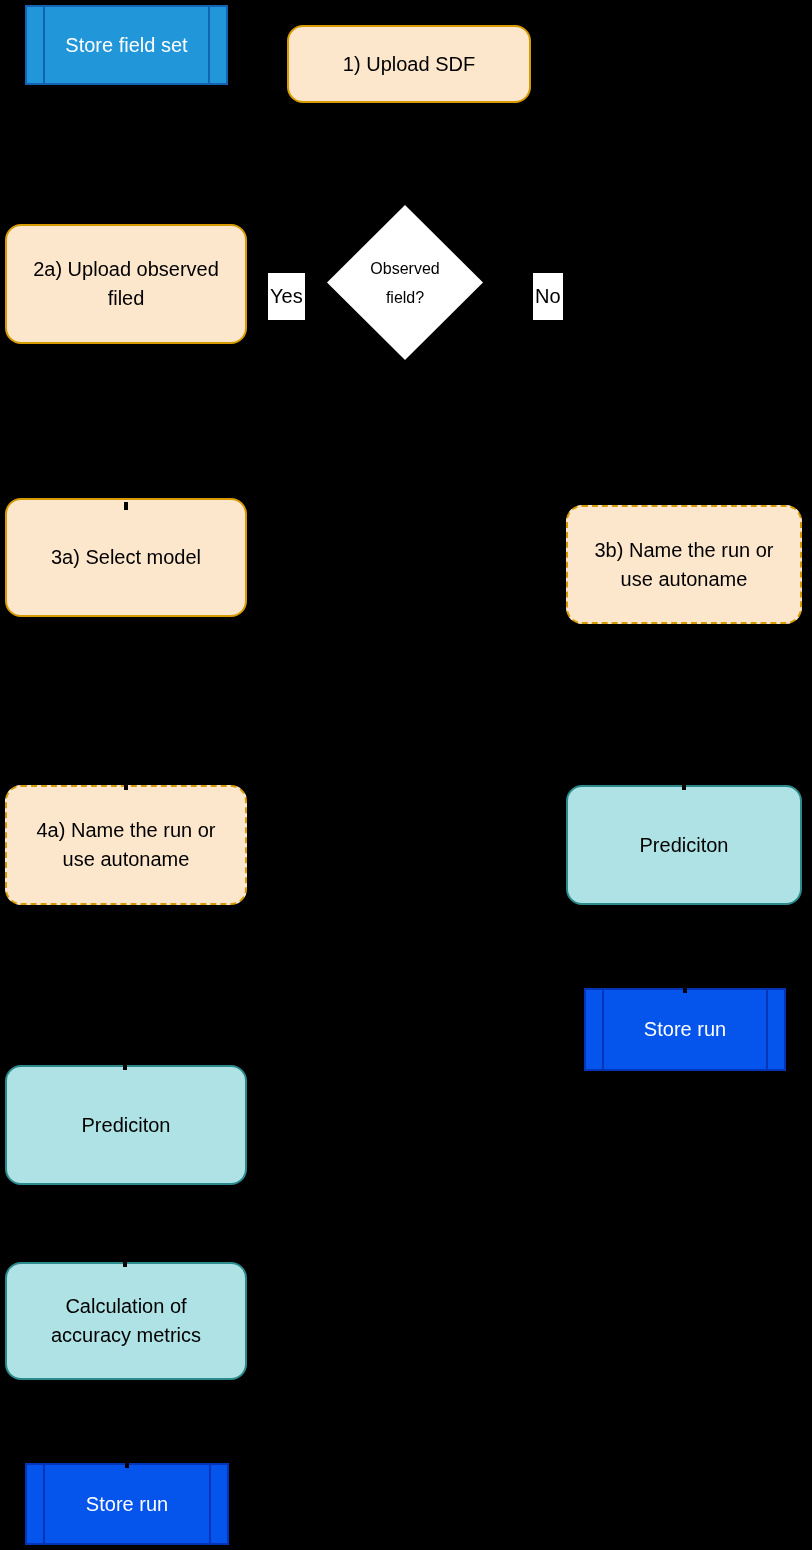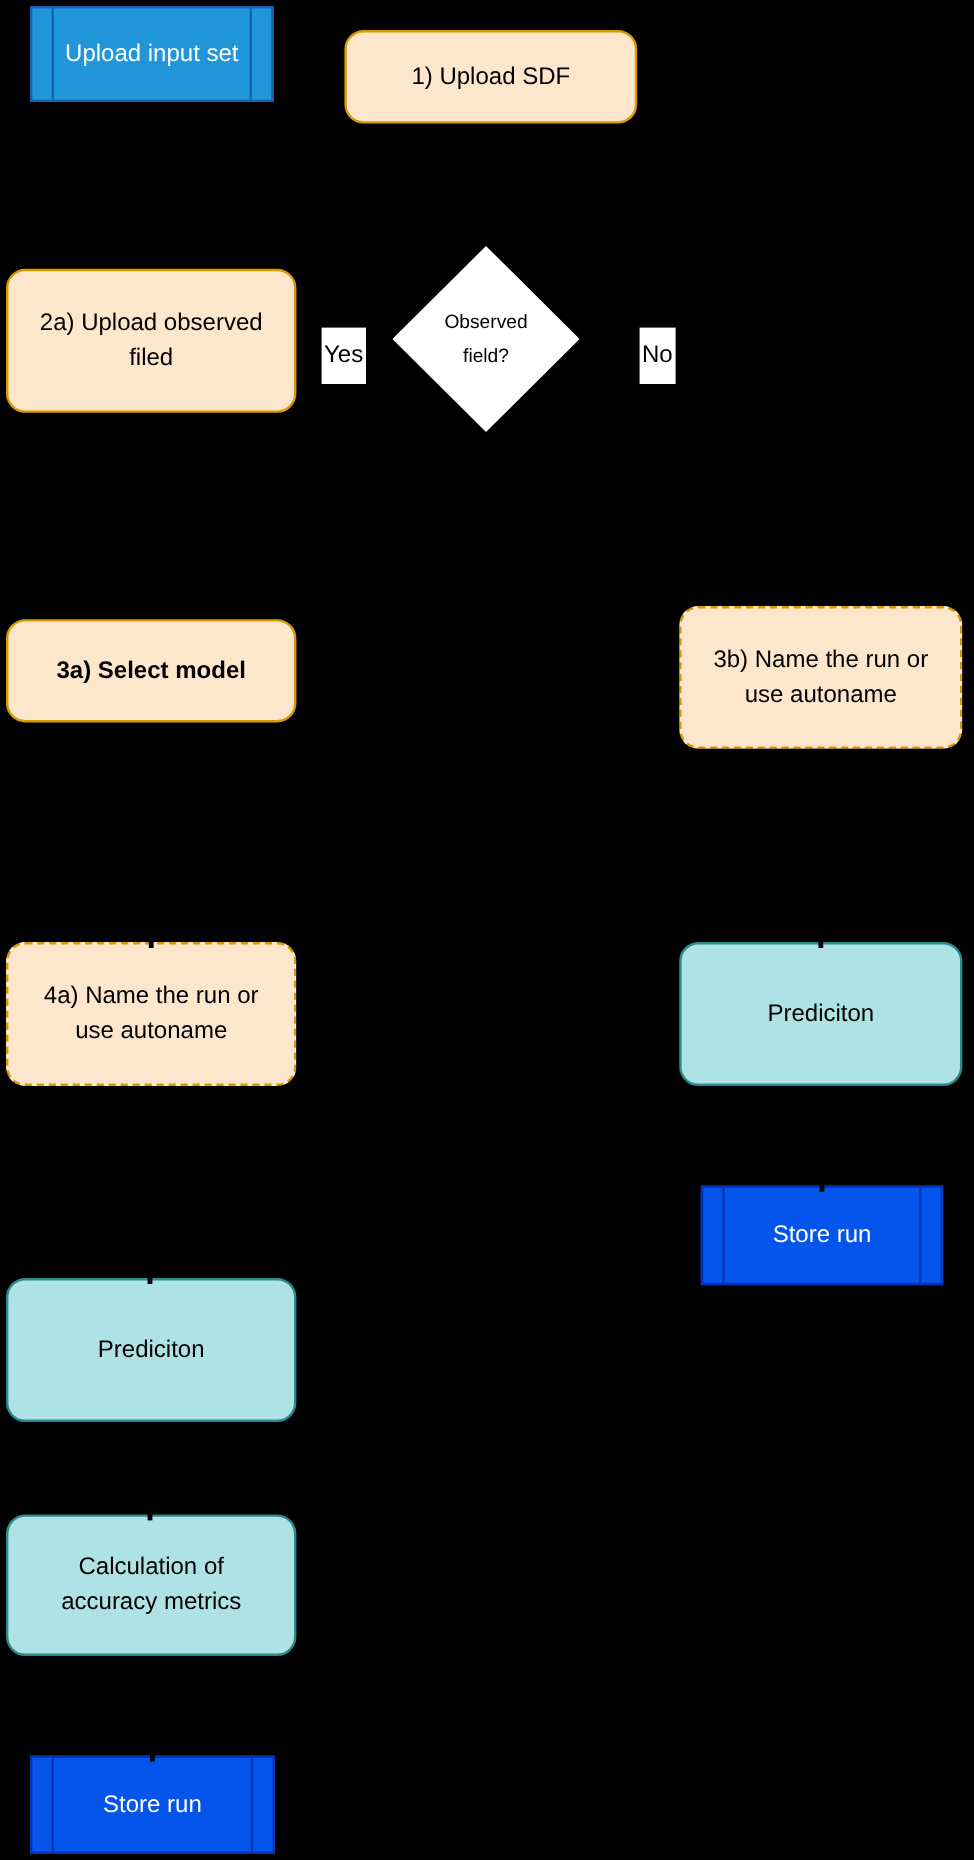--- a/index.html
+++ b/index.html
@@ -40,21 +40,21 @@
   .stub{position:absolute;width:4px;height:8px;background:#000;z-index:5;}
 </style>
 </head>
 <body>
 
 <div class="canvas">
 
   <div class="node azure" style="left:25px;top:5px;width:203px;height:80px;">
     <i class="stripe l"></i>
     <i class="stripe r"></i>
-    <span class="lbl">Upload input set</span>
+    <span class="lbl">Store field set</span>
   </div>
 
   <div class="node peach" style="left:287px;top:5px;width:244px;height:78px;margin-top:20px;">
     <span class="lbl">1) Upload SDF</span>
   </div>
 
   <div class="diamond" style="left:327px;top:205px;width:156px;height:155px;">
     <span class="lbl">Observed
 field?</span>
   </div>
@@ -62,21 +62,21 @@
   <div class="edge-label" style="left:268px;top:273px;">Yes</div>
 
   <div class="edge-label" style="left:533px;top:273px;">No</div>
 
   <div class="node peach" style="left:5px;top:224px;width:242px;height:120px;">
     <span class="lbl">2a) Upload observed
 filed</span>
   </div>
 
 
-  <div class="node peach" style="left:5px;top:516px;width:242px;height:86px;font-weight:bold;">
+  <div class="node peach" style="left:5px;top:498px;width:242px;height:119px;">
     <span class="lbl">3a) Select model</span>
   </div>
 
   <div class="node peach dashed" style="left:566px;top:505px;width:236px;height:119px;">
     <span class="lbl">3b) Name the run or
 use autoname</span>
   </div>
 
   <div class="node peach dashed" style="left:5px;top:785px;width:242px;height:120px;">
     <span class="lbl">4a) Name the run or

